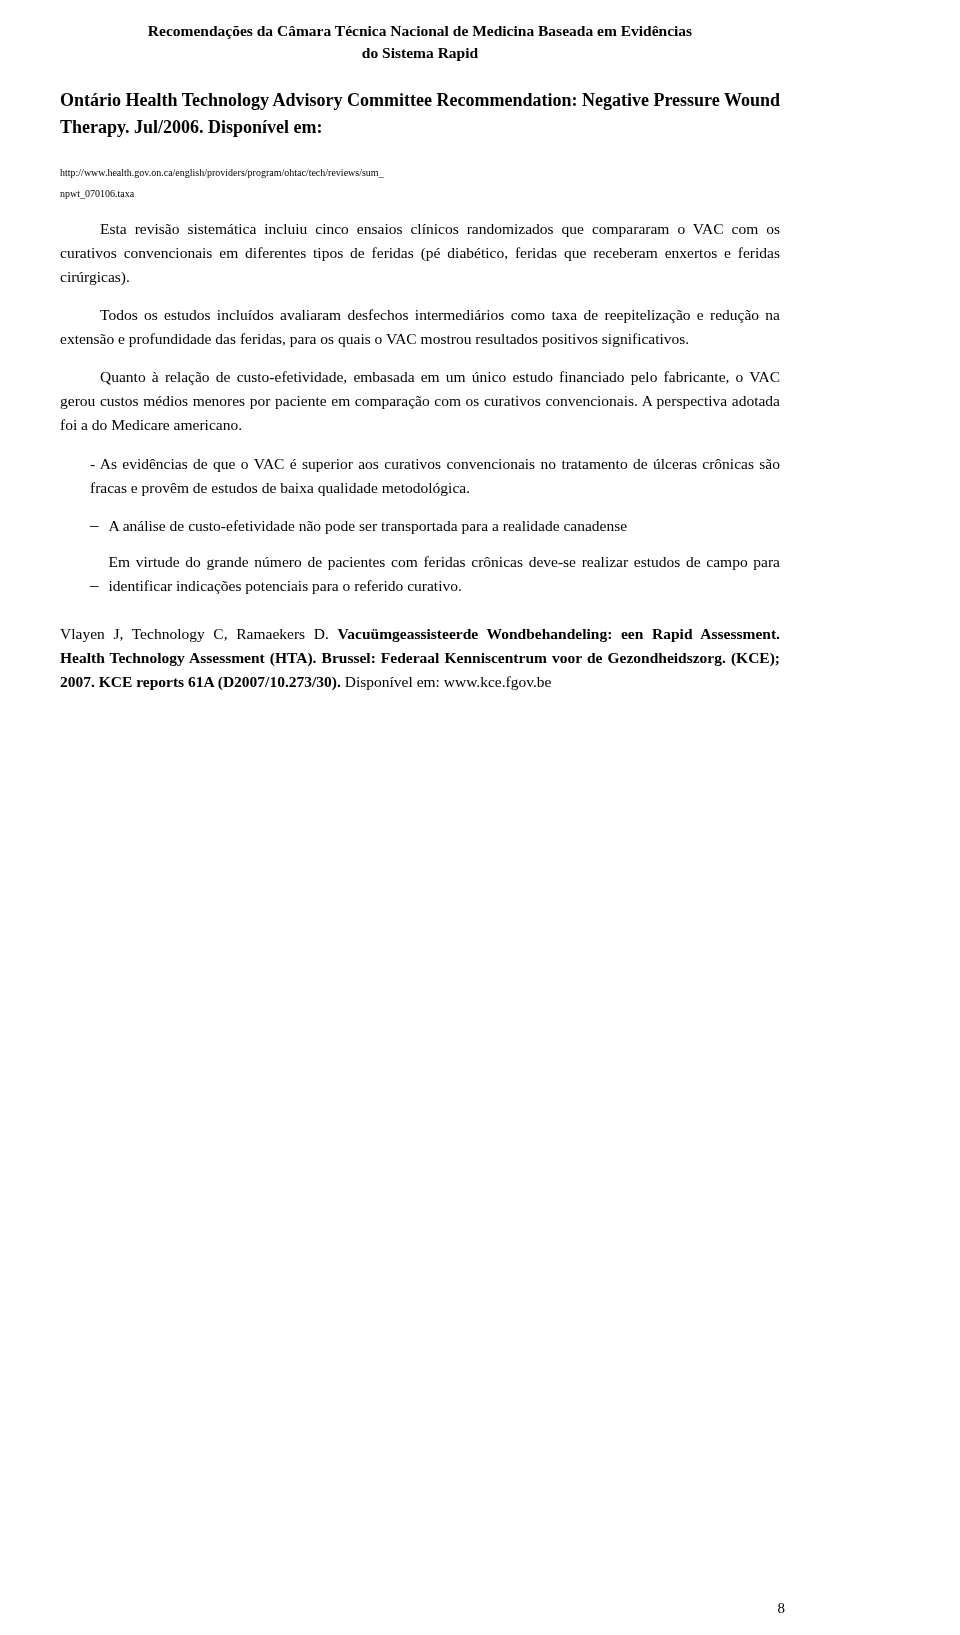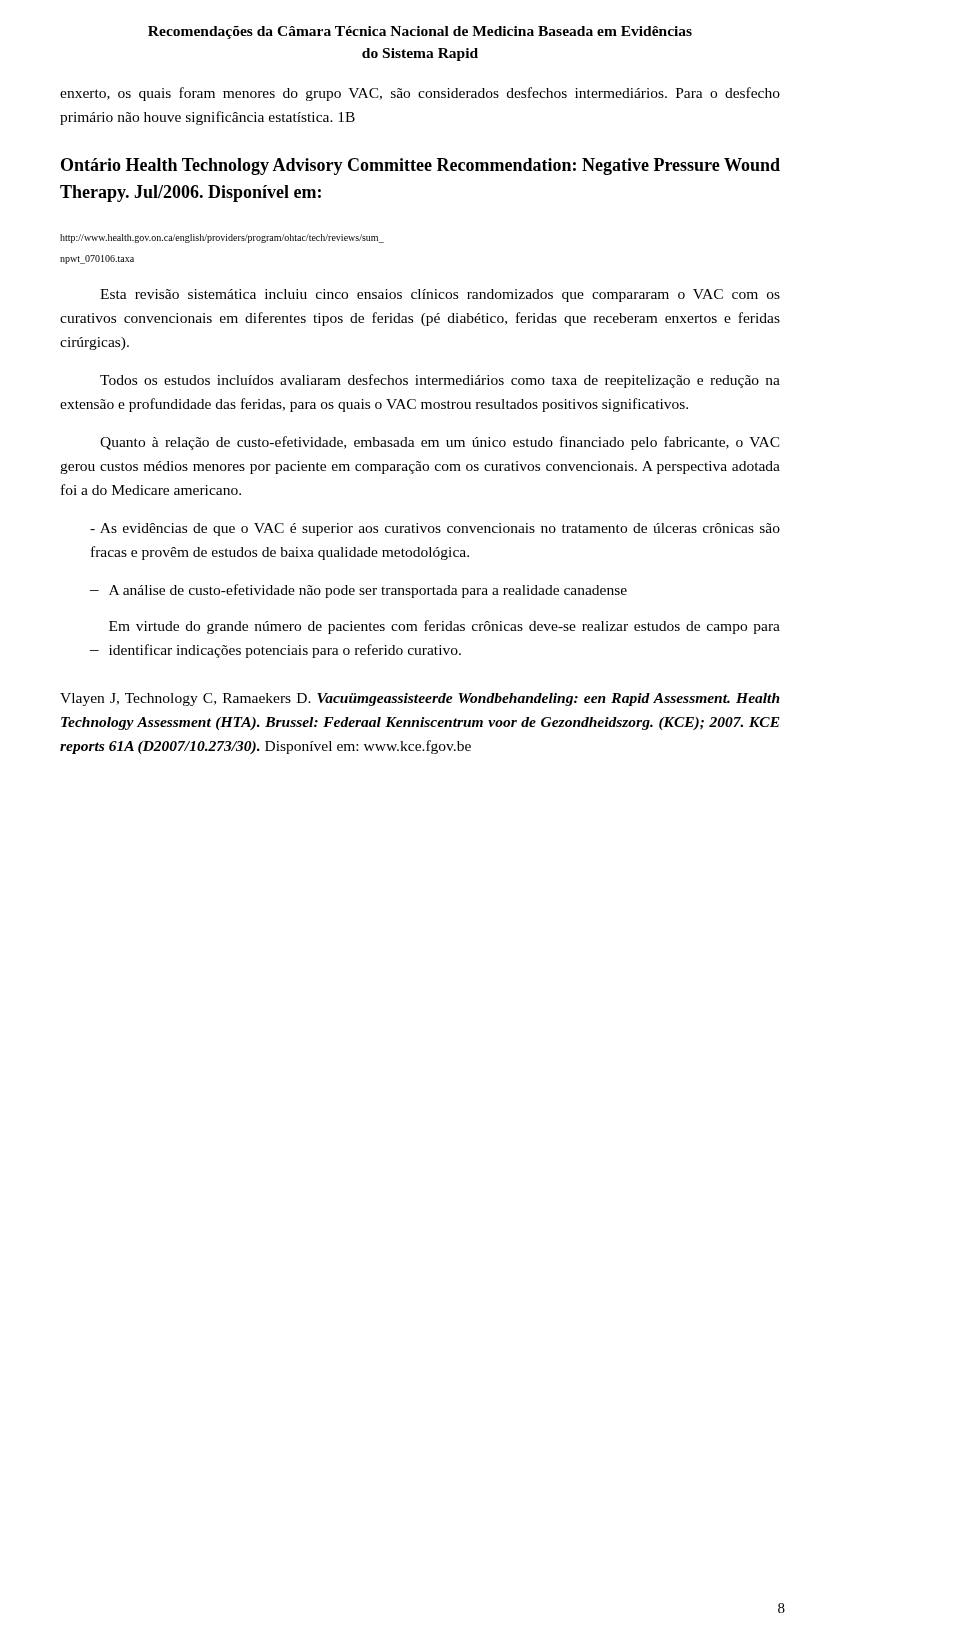--- a/index.html
+++ b/index.html
@@ -114,21 +114,20 @@
 
     .final-ref-line {
       font-size: 15.5px;
       text-align: justify;
       line-height: 1.55;
       margin-bottom: 4px;
     }
 
     .final-ref-bold {
       font-weight: bold;
-      font-style: italic;
     }
 
     .page-number {
       position: absolute;
       bottom: 18px;
       right: 55px;
       font-size: 15px;
     }
   </style>
 </head>
@@ -136,23 +135,20 @@
 
 <div class="page-container">
 
   <div class="header-section">
     <div class="header-title">
       <span>Recomendações da Câmara Técnica Nacional de Medicina Baseada em Evidências</span><br>
       <span>do Sistema Rapid</span>
     </div>
   </div>
 
-  <div class="intro-paragraph">
-    <span>enxerto, os quais foram menores do grupo VAC, são considerados desfechos intermediários. Para o desfecho primário não houve significância estatística. 1B</span>
-  </div>
 
   <div class="section-block">
     <div class="reference-title">
       <span>Ontário Health Technology Advisory Committee Recommendation: Negative Pressure <span>Wound</span> Therapy. Jul/2006. Disponível em:</span>
     </div>
     <div class="url-line">
       <span>http://www.health.gov.on.ca/english/providers/program/ohtac/tech/reviews/sum_</span>
     </div>
     <div class="url-line">
       <span>npwt_070106.taxa</span>

